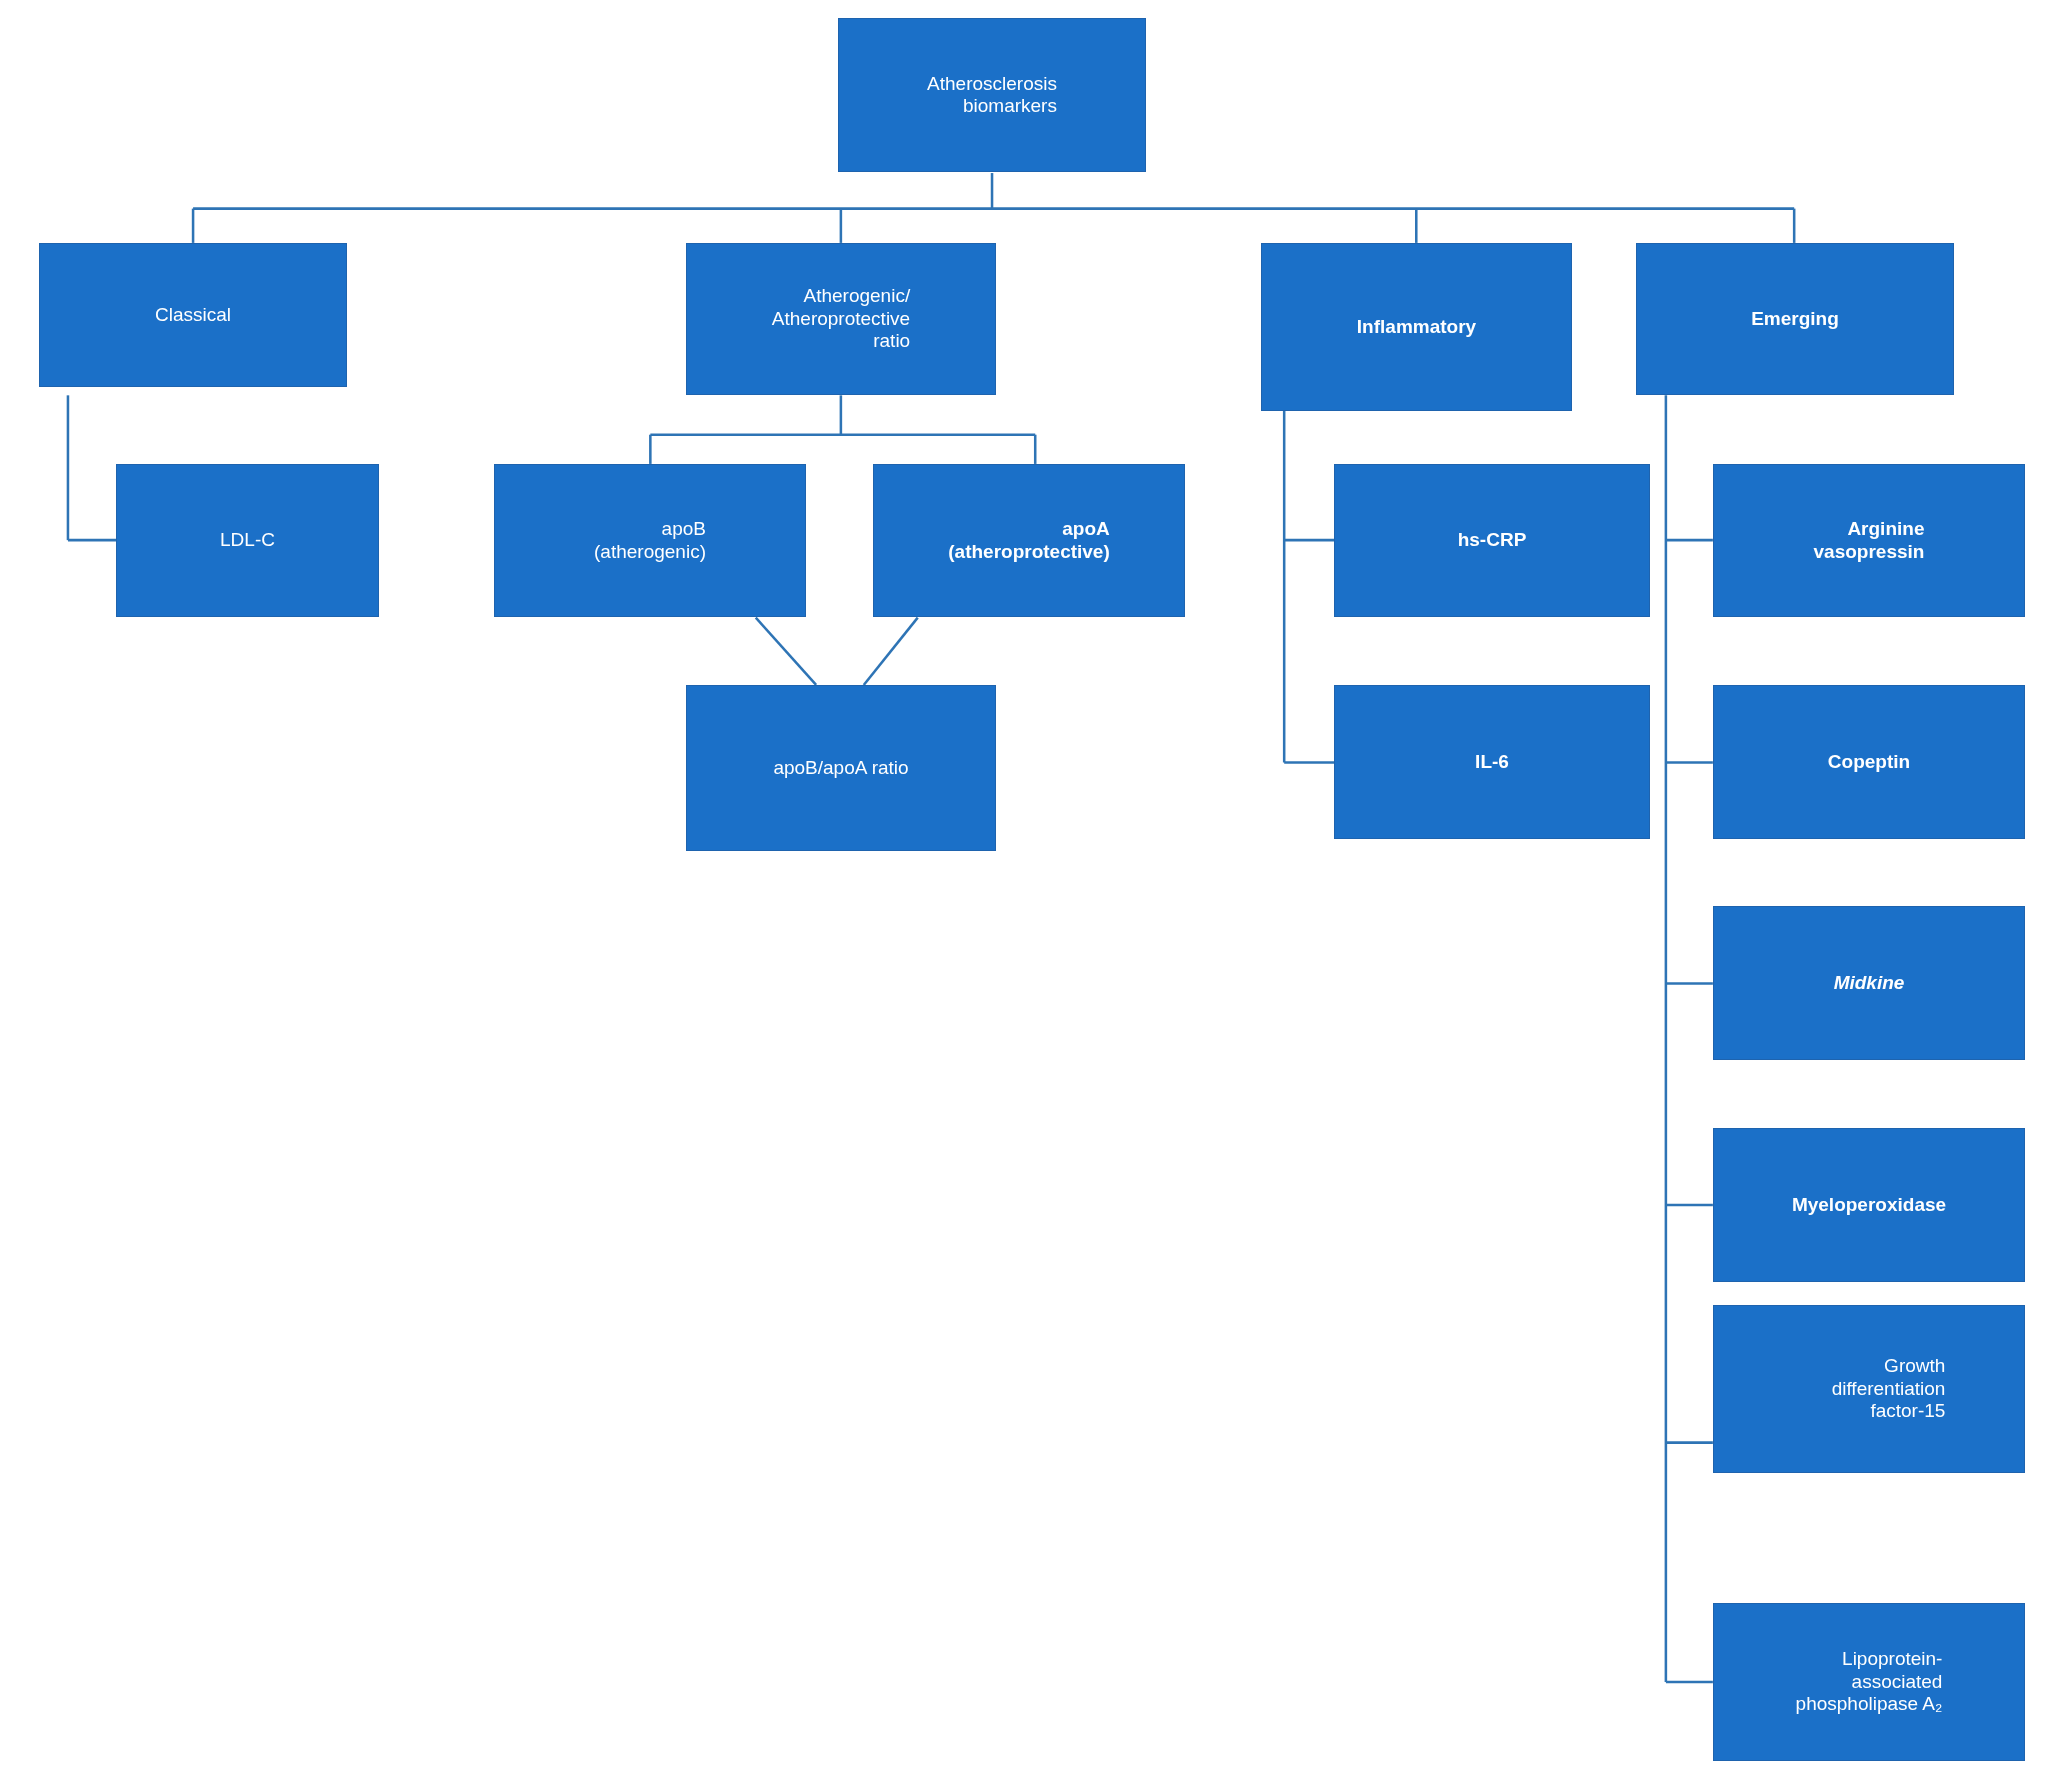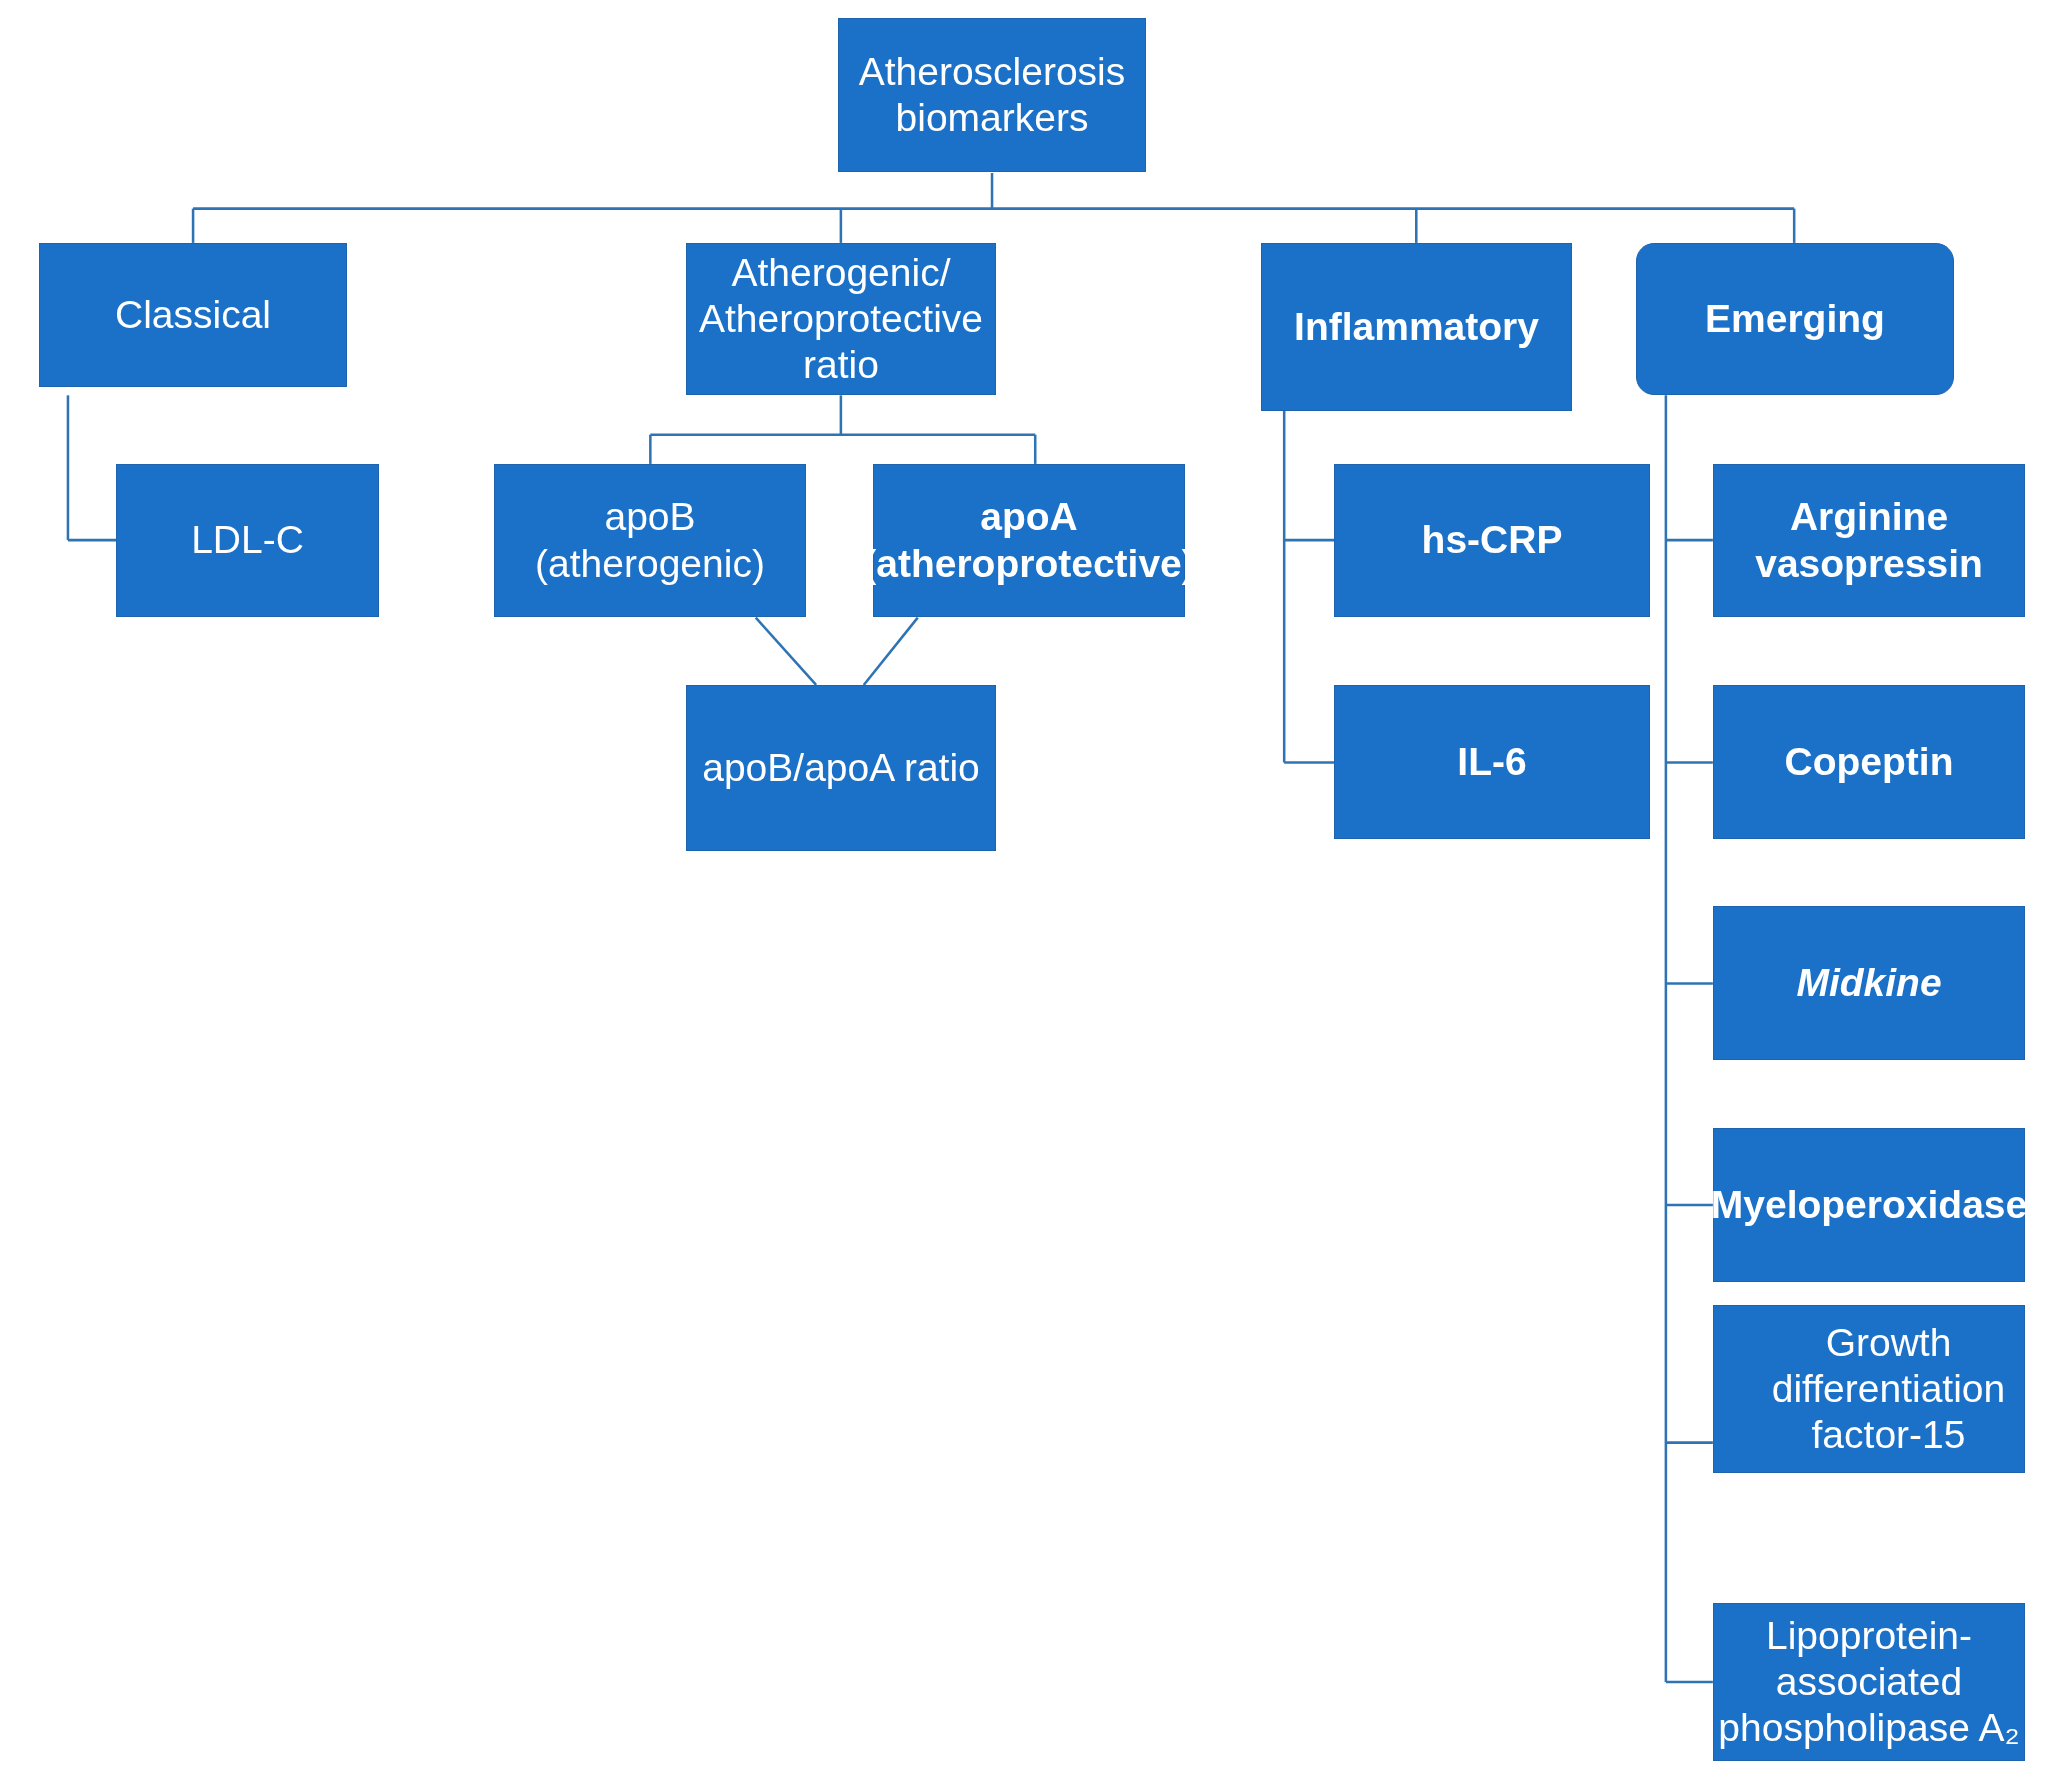--- a/index.html
+++ b/index.html
@@ -30,34 +30,34 @@
   .node {
     position: absolute;
     z-index: 1;
     box-sizing: border-box;
     background: var(--box_fill, #1B70C8);
     border: 1.9px solid var(--box_border, #1E63AE);
     color: var(--text, #ffffff);
     display: flex;
     align-items: center;
     justify-content: center;
-    text-align: center;
+    text-align: right;
     white-space: pre-line;
-    font-size: 39px;
+    font-size: 19px;
     line-height: 1.18;
     font-weight: 400;
   }
   .node.bold { font-weight: 700; }
 
   
   .n-root            { left: 838px; top: 18.4px;   width: 308px; height: 154px; }
   .n-classical       { left: 39px;   top: 243px;  width: 308px; height: 144px; }
   .n-ratio           { left: 686px; top: 243px;  width: 310px; height: 152px; }
   .n-inflammatory    { left: 1261px; top: 243px;  width: 311px; height: 168px; }
-  .n-emerging        { left: 1636px; top: 243px;  width: 318px; height: 152px; border-radius: 18px; }
+  .n-emerging        { left: 1636px; top: 243px;  width: 318px; height: 152px; }
   .n-ldlc            { left: 116px;  top: 464px;  width: 263px; height: 153px; }
   .n-apob            { left: 494px;  top: 464px;  width: 312px; height: 153px; }
   .n-apoa            { left: 873px; top: 464px;  width: 312px; height: 153px; font-weight: bold; }
   .n-apob-apoa-ratio { left: 686px; top: 685px; width: 310px; height: 166px; }
   .n-hscrp           { left: 1334px; top: 464px;  width: 316px; height: 153px; }
   .n-il6             { left: 1334px; top: 685px; width: 316px; height: 154px; }
   .n-arginine        { left: 1713px; top: 464px;  width: 312px; height: 153px; }
   .n-copeptin        { left: 1713px; top: 685px; width: 312px; height: 154px; }
   .n-midkine         { left: 1713px; top: 906px; width: 312px; height: 154px; font-style: italic; }
   .n-myeloperoxidase { left: 1713px; top: 1128px; width: 312px; height: 154px; }

